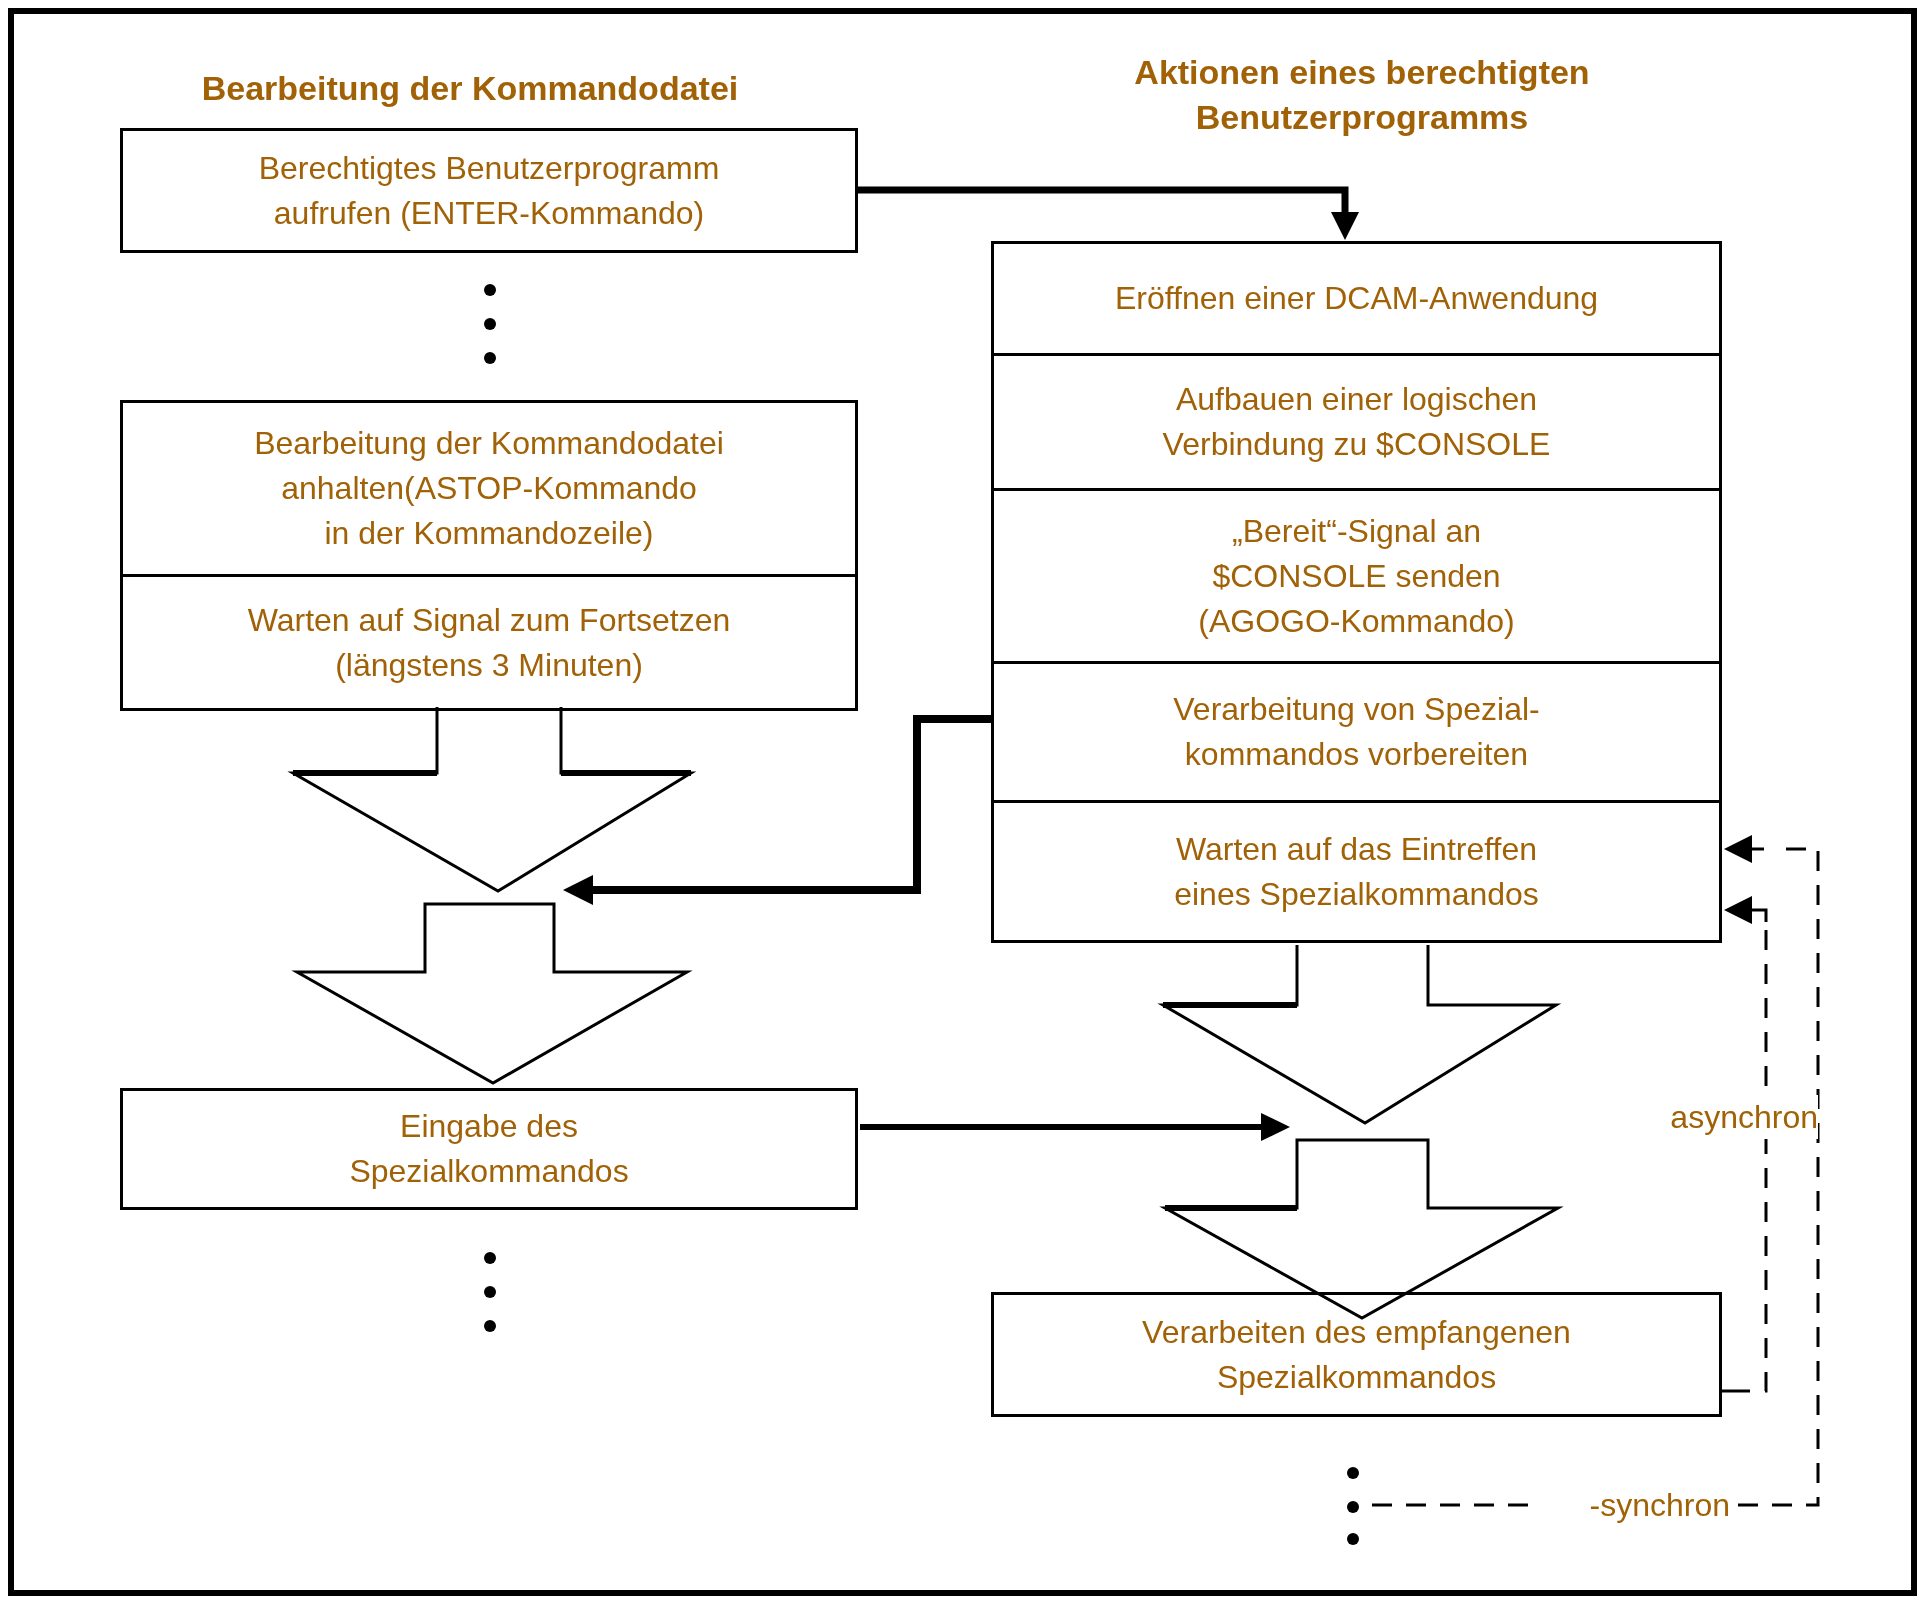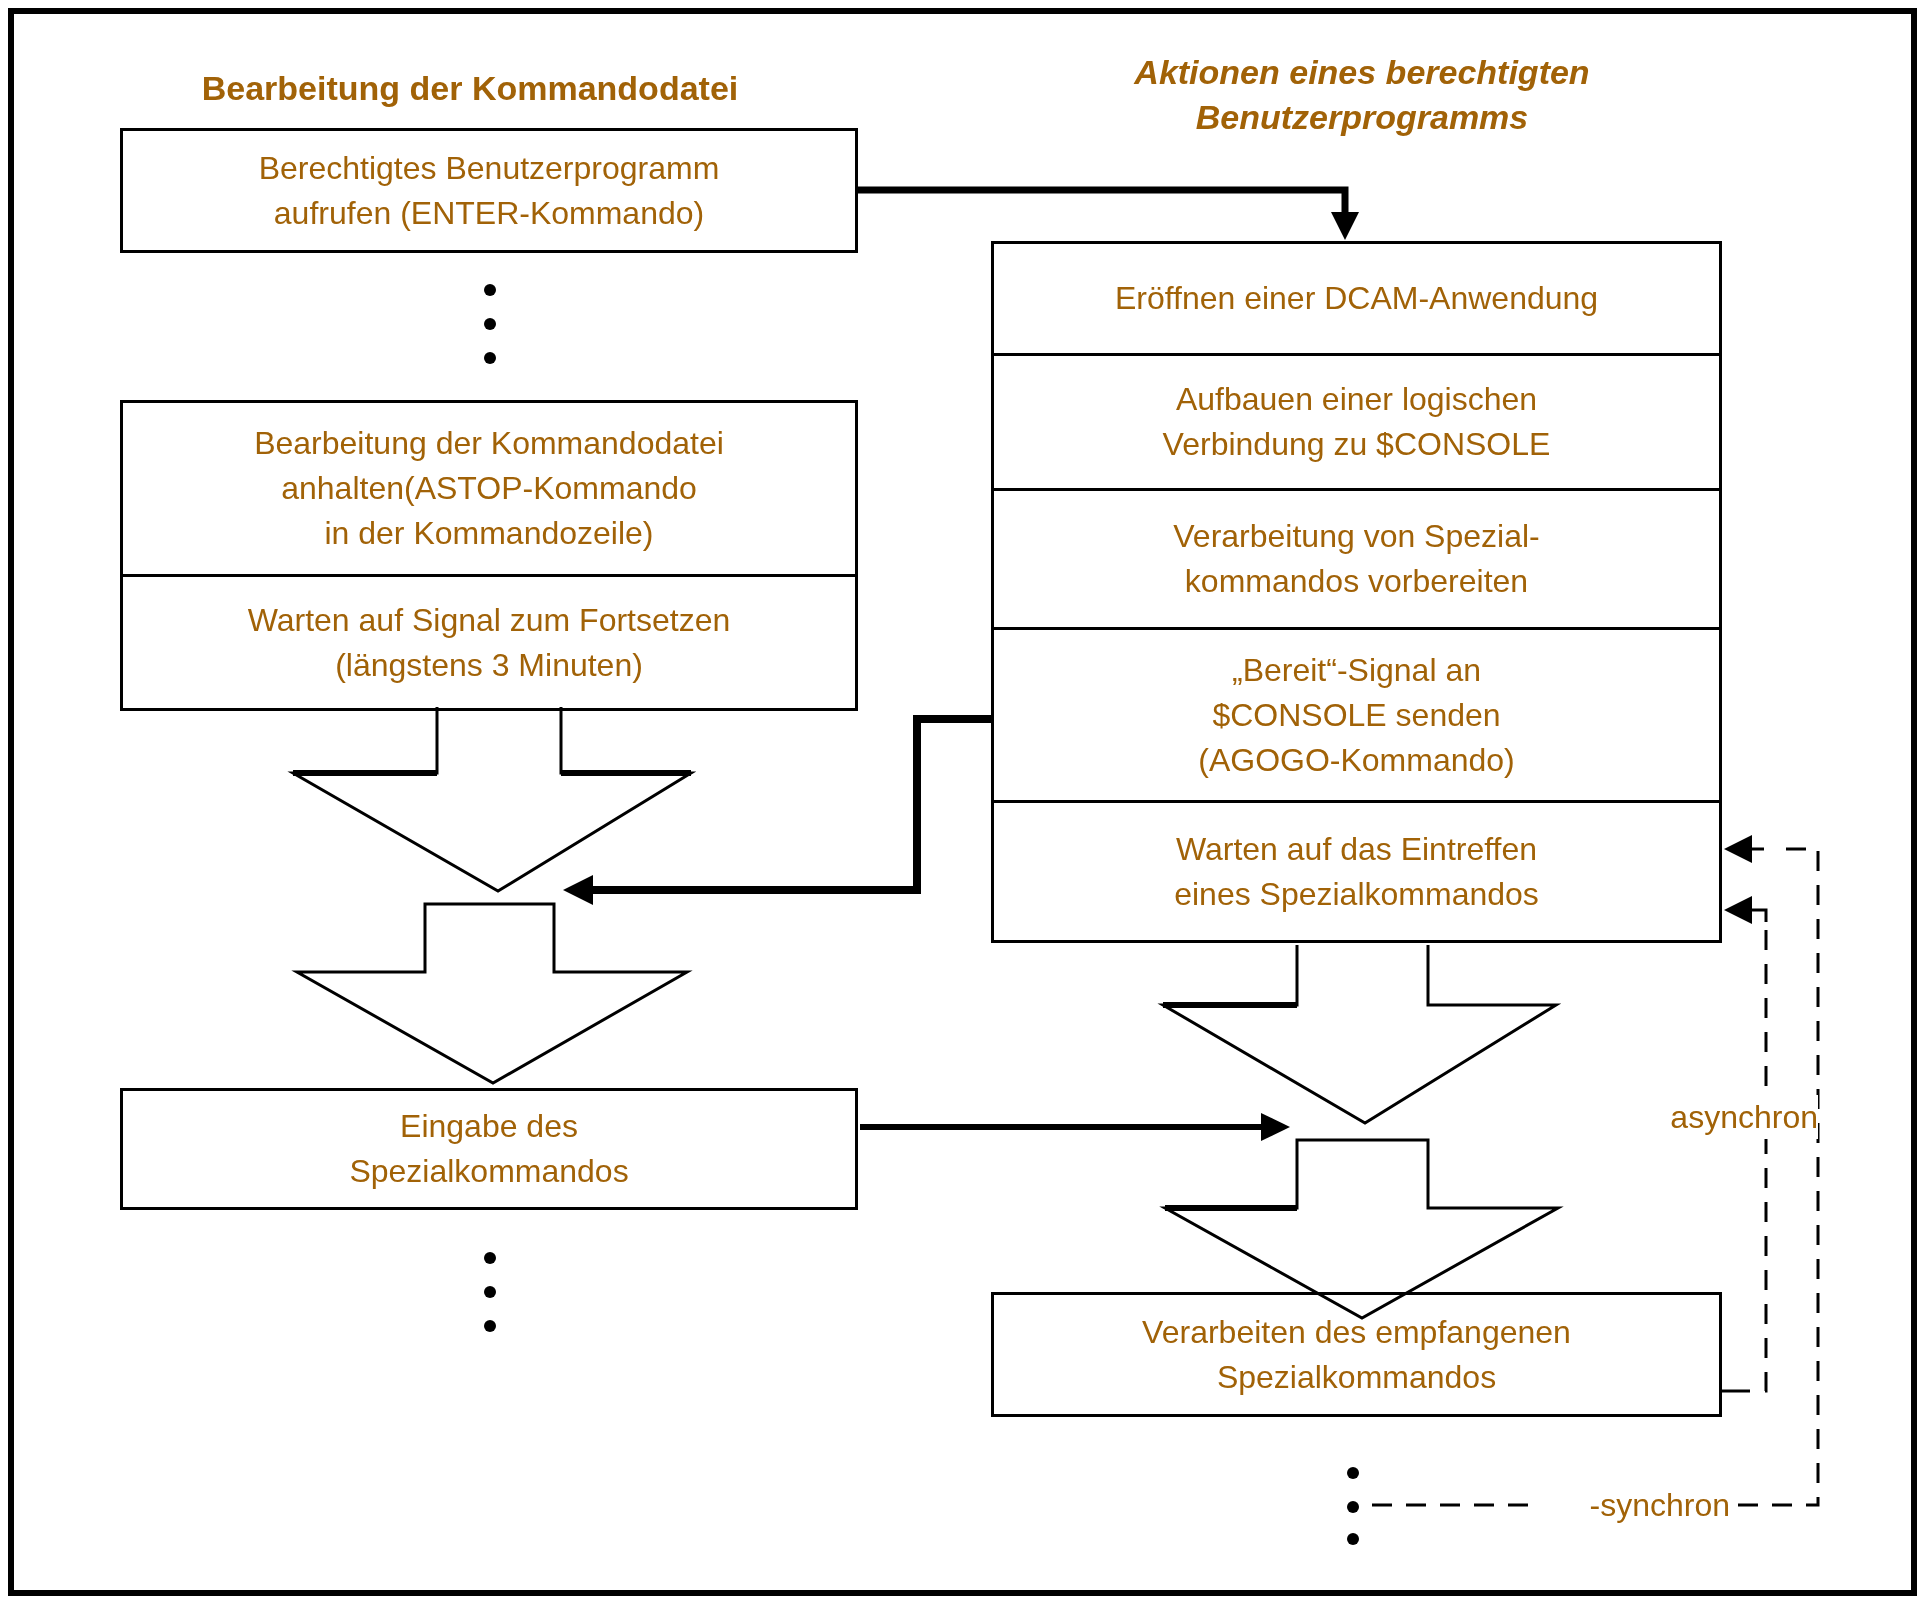--- a/index.html
+++ b/index.html
@@ -47,21 +47,21 @@
 </style>
 </head>
 <body>
 
 <div class="canvas">
 
   <div class="frame"></div>
 
   <div class="hdr" style="left:130px;top:66px;width:680px;">Bearbeitung der Kommandodatei</div>
 
-  <div class="hdr" style="left:1000px;top:50px;width:724px;font-style:italic;">
+  <div class="hdr" style="left:1000px;top:50px;width:724px;">
     <span class="ln">Aktionen eines berechtigten</span>
     <span class="ln">Benutzerprogramms</span>
   </div>
 
   <div class="box" style="left:120px;top:128px;width:738px;height:125px;">
     <span class="ln">Berechtigtes Benutzerprogramm</span>
     <span class="ln">aufrufen (ENTER-Kommando)</span>
   </div>
 
   <div class="stack" style="left:120px;top:400px;width:738px;height:311px;">
@@ -82,28 +82,28 @@
   </div>
 
   <div class="stack" style="left:991px;top:241px;width:731px;height:702px;">
     <div class="row" style="height:112px;">
       <span class="ln">Eröffnen einer DCAM-Anwendung</span>
     </div>
     <div class="row" style="height:135px;">
       <span class="ln">Aufbauen einer logischen</span>
       <span class="ln">Verbindung zu $CONSOLE</span>
     </div>
-    <div class="row" style="height:139px;">
-      <span class="ln">Verarbeitung von Spezial-</span>
-      <span class="ln">kommandos vorbereiten</span>
-    </div>
     <div class="row" style="height:173px;">
       <span class="ln">„Bereit“-Signal an</span>
       <span class="ln">$CONSOLE senden</span>
       <span class="ln">(AGOGO-Kommando)</span>
+    </div>
+    <div class="row" style="height:139px;">
+      <span class="ln">Verarbeitung von Spezial-</span>
+      <span class="ln">kommandos vorbereiten</span>
     </div>
     <div class="row" style="flex:1;">
       <span class="ln">Warten auf das Eintreffen</span>
       <span class="ln">eines Spezialkommandos</span>
     </div>
   </div>
 
   <div class="box" style="left:991px;top:1292px;width:731px;height:125px;">
     <span class="ln">Verarbeiten des empfangenen</span>
     <span class="ln">Spezialkommandos</span>

